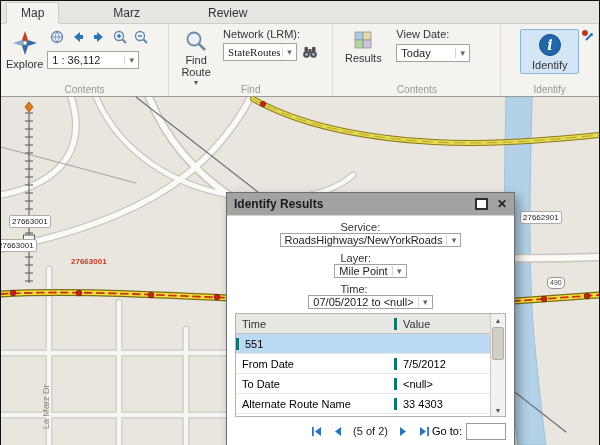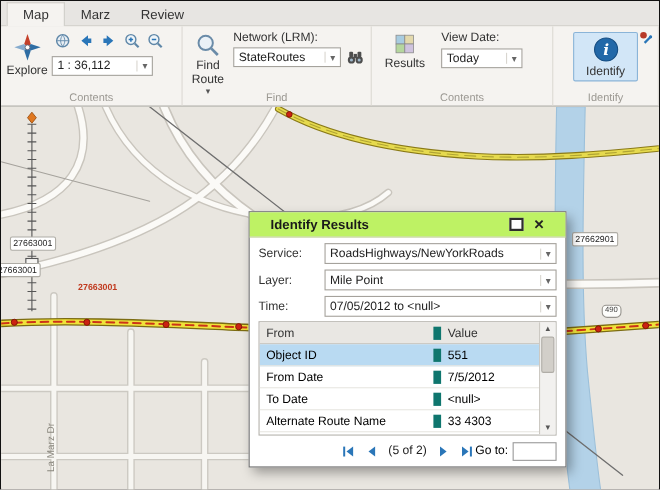--- a/index.html
+++ b/index.html
@@ -1,20 +1,20 @@
 <!DOCTYPE html>
 <html><head>
 <meta charset="utf-8">
 <style>
   html,body{margin:0;padding:0;background:#fff;}
   body{width:600px;height:445px;font-family:"Liberation Sans",sans-serif;overflow:hidden;}
   .app{width:598px;height:443px;border:1px solid #111;position:relative;background:#f5f3f0;box-sizing:content-box;}
 
   
-  .tabbar{height:22px;background:#e7e5e2;display:flex;align-items:flex-end;padding-left:5px;border-bottom:1px solid #cfcdc8;}
+  .tabbar{height:22px;background:#e7e5e2;display:flex;align-items:flex-end;padding-left:5px;border-bottom:1px solid #cfcdc8;gap:40px;}
   .tab{font-size:12px;color:#333;padding:3px 14px 3px;cursor:default;}
   .tab.active{background:#f5f3f0;border:1px solid #cfcdc8;border-bottom:1px solid #f5f3f0;margin-bottom:-1px;}
 
   
   .ribbon{height:72px;background:#f5f3f0;display:flex;border-bottom:1px solid #9f9c96;}
   .group{position:relative;border-right:1px solid #dddad4;box-sizing:border-box;padding:3px 4px 13px;}
   .group-label{position:absolute;bottom:1px;left:0;right:0;text-align:center;font-size:10px;color:#9b9892;}
   .g-navigate{width:176px;}.g-find{width:172px;}.g-contents{width:176px;}.g-identify{width:102px;}
   .gcontent{display:flex;}
   .bigbtn{display:flex;flex-direction:column;align-items:center;padding-top:2px;border:1px solid transparent;border-radius:2px;}
@@ -23,51 +23,51 @@
   .sbtn{width:18px;height:18px;display:flex;align-items:center;justify-content:center;border:1px solid transparent;border-radius:2px;}
   .icon-row{display:flex;gap:1px;}
   .combo{display:flex;align-items:center;border:1px solid #a5a29c;background:#fff;height:18px;box-sizing:border-box;font-size:11px;color:#222;}
   .combo-value{flex:1;padding:0 4px;white-space:nowrap;overflow:hidden;}
   .combo-arrow{width:13px;text-align:center;color:#666;font-size:9px;border-left:1px solid #d9d6d0;}
   .nav-right{display:flex;flex-direction:column;margin-left:3px;}
   .scale-combo{width:92px;margin-top:4px;}
   .find-right{margin-left:4px;display:flex;flex-direction:column;}
   .small-label{font-size:11px;color:#333;margin:1px 0 2px;}
   .network-row{display:flex;align-items:center;gap:3px;}
-  .network-combo{width:98px;}
+  .network-combo{width:74px;font-family:Liberation Serif, serif;}
   .vd-combo{width:74px;margin-top:2px;}
   .identify-btn{background:#d2e6f7;border:1px solid #8ab4d8;padding:3px 11px 2px;margin:2px auto 0;}
   .g-identify .gcontent{justify-content:center;}
   .opt-icon{position:absolute;top:3px;right:5px;}
 
   
   .map{position:relative;width:598px;height:348px;background:#e9e6e0;overflow:hidden;}
   .map svg.basemap{position:absolute;left:0;top:0;}
   .map-label{position:absolute;background:#fff;border:1px solid #aeaca5;border-radius:2px;font-size:8px;color:#222;padding:0 2px;line-height:11px;white-space:nowrap;}
   .map-label-red{position:absolute;color:#c0391e;font-size:8px;font-weight:bold;background:transparent;white-space:nowrap;}
   .shield{position:absolute;background:#fdfdfb;border:1px solid #97948e;border-radius:4px 4px 5px 5px;font-size:7px;color:#444;padding:0 2px;line-height:10px;}
   .street-label{position:absolute;color:#8b887f;font-size:9px;transform:rotate(-90deg);transform-origin:0 0;white-space:nowrap;}
 
   
   .dialog{position:absolute;left:225px;top:95px;width:287px;background:#fff;border:1px solid #6e6e6e;box-shadow:4px 5px 10px rgba(0,0,0,0.35);font-size:11px;}
-  .dtitle{height:22px;display:flex;align-items:center;background:#bef264;border-bottom:1px solid #d8d5d0;padding:0 19px;}
+  .dtitle{height:22px;display:flex;align-items:center;background:#a3a3a3;border-bottom:1px solid #d8d5d0;padding:0 7px;}
   .dtitle-text{font-weight:bold;font-size:12px;color:#1a1a1a;flex:1;}
   .dmax{width:9px;height:8px;border:2px solid #2e2e2e;background:#fff;margin-right:9px;}
   .dclose{font-size:12px;font-weight:bold;color:#222;line-height:1;}
-  .drow{display:flex;align-items:center;margin:5px 8px 0;}
+  .drow{display:flex;align-items:center;margin:5px 8px 0;flex-direction:column;}
   .dlabel{width:60px;color:#333;}
   .dcombo{flex:1;height:19px;}
   .routename{display:flex;gap:4px;margin:6px 10px 2px;color:#222;}
   .tablewrap{display:flex;margin:4px 8px 0;border:1px solid #b5b2ac;height:102px;background:#fff;}
   .tbl{flex:1;overflow:hidden;}
   .trow{display:flex;height:20px;box-sizing:border-box;border-bottom:1px solid #e8e6e2;align-items:center;}
   .trow.thead{background:#e9e7e3;border-bottom:1px solid #c5c2bc;color:#333;}
   .trow.selected{background:#b9daf2;}
   .tc-field{width:146px;padding:0 6px;overflow:hidden;white-space:nowrap;}
-  .tc-value{flex:1;padding:0 6px;border-left:7px solid #0f766e;overflow:hidden;white-space:nowrap;}
+  .tc-value{flex:1;padding:0 6px;border-left:3px solid #0f766e;overflow:hidden;white-space:nowrap;}
   .tscroll{width:14px;display:flex;flex-direction:column;border-left:1px solid #ccc9c3;background:#f2f1ef;}
   .tscroll-btn{height:12px;font-size:7px;color:#555;display:flex;align-items:center;justify-content:center;}
   .tscroll-track{flex:1;position:relative;}
   .tscroll-thumb{position:absolute;top:1px;left:1px;right:1px;height:40%;background:#d2cfc9;border:1px solid #b0ada7;border-radius:2px;}
   .dfooter{height:28px;display:flex;align-items:center;justify-content:center;gap:5px;position:relative;}
   .pgbtn{display:flex;align-items:center;justify-content:center;width:16px;height:16px;}
   .pgtext{color:#222;margin:0 3px;}
   .goto{position:absolute;right:8px;display:flex;align-items:center;gap:4px;}
   .goto-input{width:34px;height:15px;border:1px solid #999;font-size:11px;padding:0 2px;}
 </style>
@@ -302,25 +302,24 @@
         <div class="combo dcombo">
           <span class="combo-value">07/05/2012 to &lt;null&gt;</span>
           <span class="combo-arrow">▾</span>
         </div>
       </div>
 
 
       <div class="tablewrap">
         <div class="tbl">
           <div class="trow thead">
-            <span class="tc-field">From</span>
+            <span class="tc-field">Time</span>
             <span class="tc-value">Value</span>
           </div>
           <div class="trow selected">
-            <span class="tc-field">Object ID</span>
             <span class="tc-value">551</span>
           </div>
           <div class="trow">
             <span class="tc-field">From Date</span>
             <span class="tc-value">7/5/2012</span>
           </div>
           <div class="trow">
             <span class="tc-field">To Date</span>
             <span class="tc-value">&lt;null&gt;</span>
           </div>

